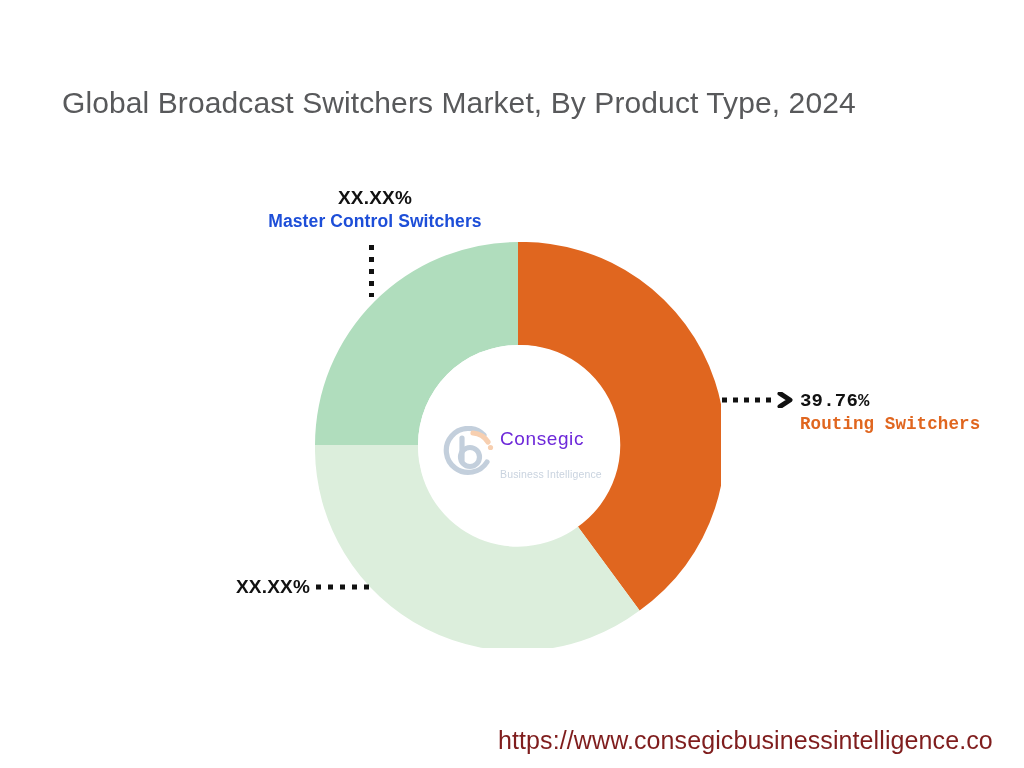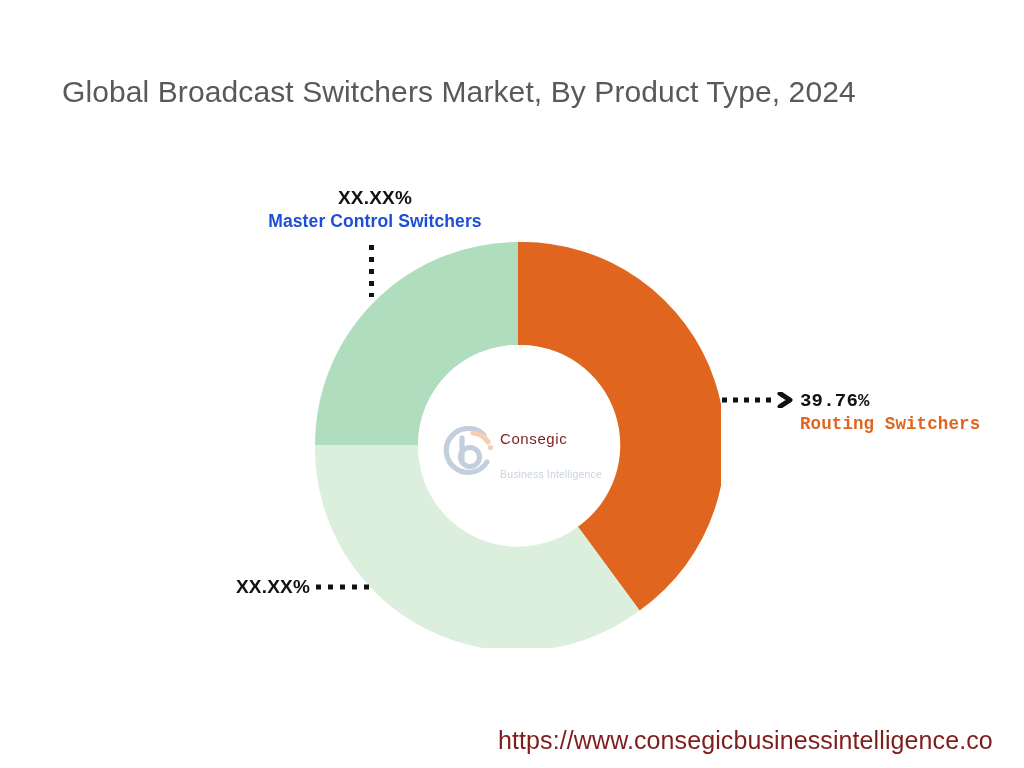--- a/index.html
+++ b/index.html
@@ -20,21 +20,21 @@
     left: 0;
     top: 0;
     width: 1024px;
     height: 768px;
   }
 
   
   .chart-title {
     position: absolute;
     left: 62px;
-    top: 75px;
+    top: 86px;
     width: 920px;
     font-size: 30px;
     font-weight: 400;
     color: #58595b;
     letter-spacing: 0.1px;
     white-space: nowrap;
   }
 
   
   .donut-wrap {
@@ -66,23 +66,23 @@
     width: 58px;
     height: 56px;
   }
   .logo-text {
     position: absolute;
     left: 60px;
     top: 4px;
     width: 110px;
   }
   .logo-name {
-    font-size: 15px;
-    font-weight: 400;
-    color: #7f1d1d;
+    font-size: 19px;
+    font-weight: 400;
+    color: #6d28d9;
     letter-spacing: 0.6px;
     line-height: 22px;
     white-space: nowrap;
   }
   .logo-tag {
     font-size: 10.5px;
     font-weight: 400;
     color: #c9d3df;
     letter-spacing: 0.15px;
     line-height: 14px;

